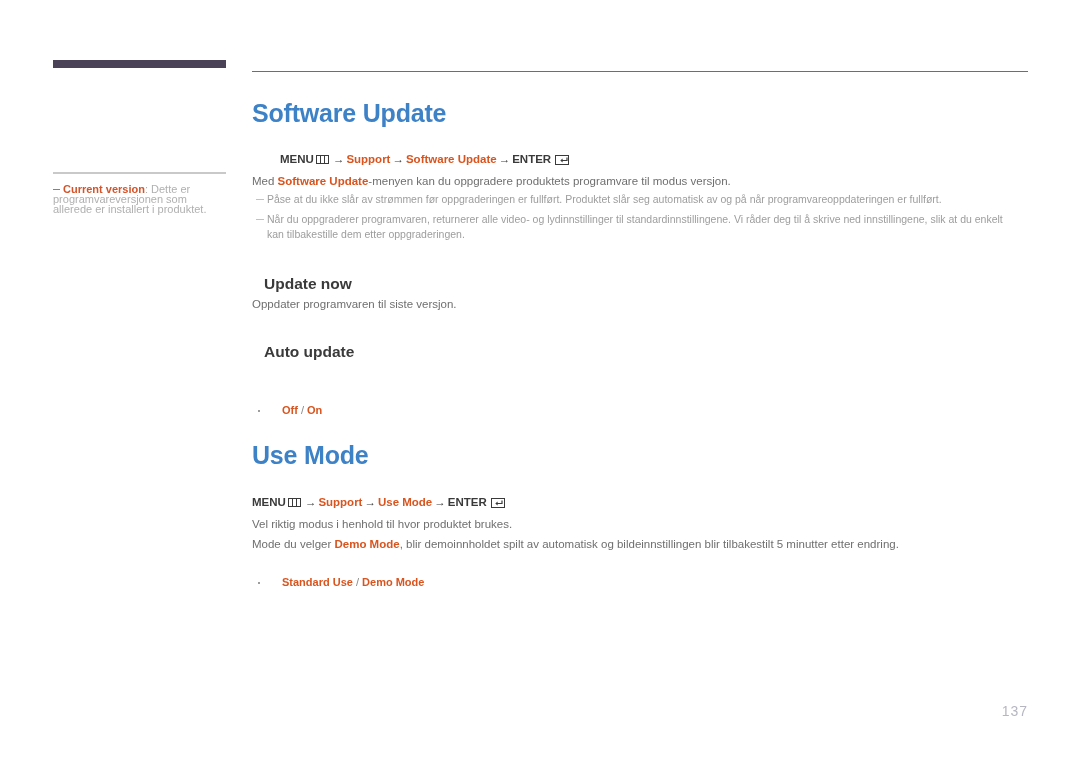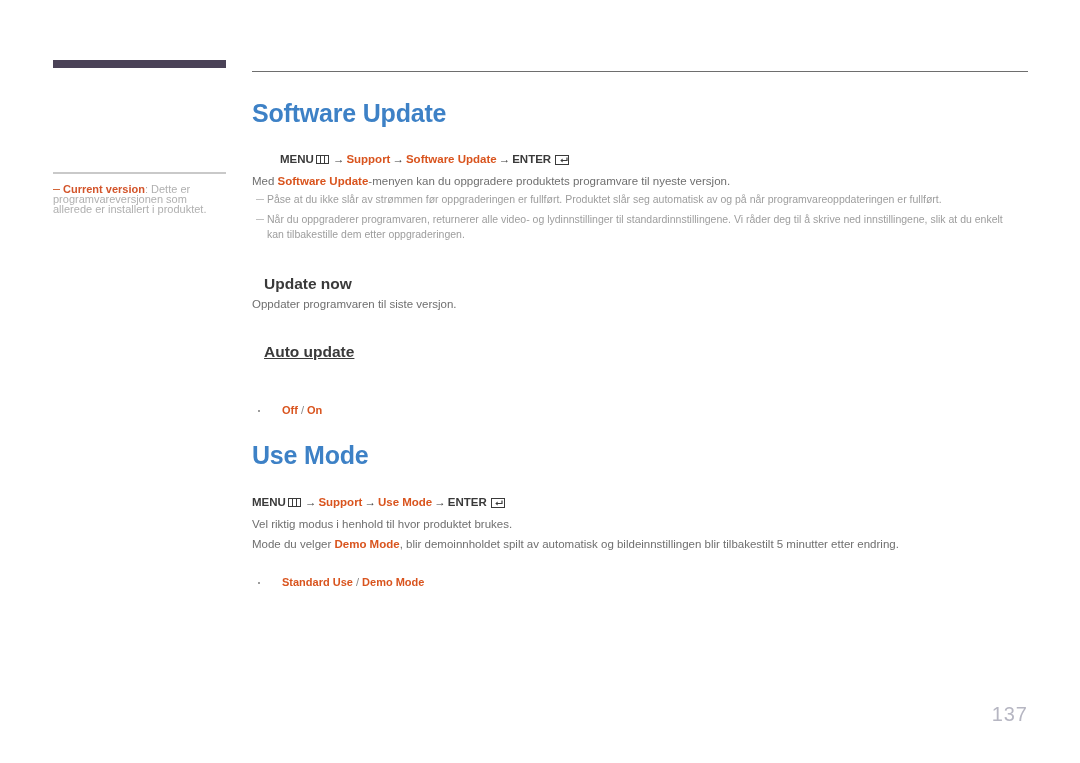--- a/index.html
+++ b/index.html
@@ -173,21 +173,21 @@
 
   h2.sub-title {
     position: absolute;
     left: 252px;
     margin: 12px;
     font-size: 15.5px;
     font-weight: bold;
     color: #3a3a3a;
   }
   #sub-updatenow { top: 263px; }
-  #sub-autoupdate { top: 331px; text-decoration: underline; }
+  #sub-autoupdate { top: 331px; }
 
   ul.opts {
     position: absolute;
     left: 256px;
     margin: 0;
     padding: 0;
     list-style: none;
     font-size: 11px;
     font-weight: bold;
     color: #d9541e;
@@ -202,21 +202,21 @@
     height: 2.2px;
     background: #7d7d7d;
     border-radius: 50%;
   }
   ul.opts .sep { color: #8a8a8a; font-weight: normal; }
 
   .page-number {
     position: absolute;
     right: 52px;
     top: 703px;
-    font-size: 20px;
+    font-size: 14px;
     color: #b6b6c2;
     letter-spacing: 1px;
     text-align: right;
   }
 </style>
 </head>
 <body>
 
 <div class="page">
 
@@ -234,21 +234,21 @@
 
   <div class="breadcrumb" id="crumb-software">
     <span>MENU</span><span class="icon-menu"></span><span class="arrow">→</span><span class="accent">Support</span><span class="arrow">→</span><span class="accent">Software Update</span><span class="arrow">→</span><span>ENTER</span><span class="icon-enter">
       <svg width="13" height="11" viewBox="0 0 13 11">
         <path d="M10 2.5 V5.5 H4.6" stroke="#3a3a3a" stroke-width="1.2" fill="none"></path>
         <path d="M5.6 3.6 L3.3 5.5 L5.6 7.4 Z" fill="#3a3a3a"></path>
       </svg>
     </span>
   </div>
 
-  <p class="body" style="top:173px;"><span>Med </span><span class="accent-b">Software Update</span><span>-menyen kan du oppgradere produktets programvare til nyeste versjon.</span></p>
+  <p class="body" style="top:173px;"><span>Med </span><span class="accent-b">Software Update</span><span>-menyen kan du oppgradere produktets programvare til modus versjon.</span></p>
 
   <p class="note" style="top:212px; width:748px;">
     <span class="dash"></span><span>Når du oppgraderer programvaren, returnerer alle video- og lydinnstillinger til standardinnstillingene. Vi råder deg til å skrive ned innstillingene, slik at du enkelt kan tilbakestille dem etter oppgraderingen.</span>
   </p>
 
   <p class="note" style="top:192px; width:760px;">
     <span class="dash"></span><span>Påse at du ikke slår av strømmen før oppgraderingen er fullført. Produktet slår seg automatisk av og på når programvareoppdateringen er fullført.</span>
   </p>
 
   <h2 class="sub-title" id="sub-updatenow">Update now</h2>

